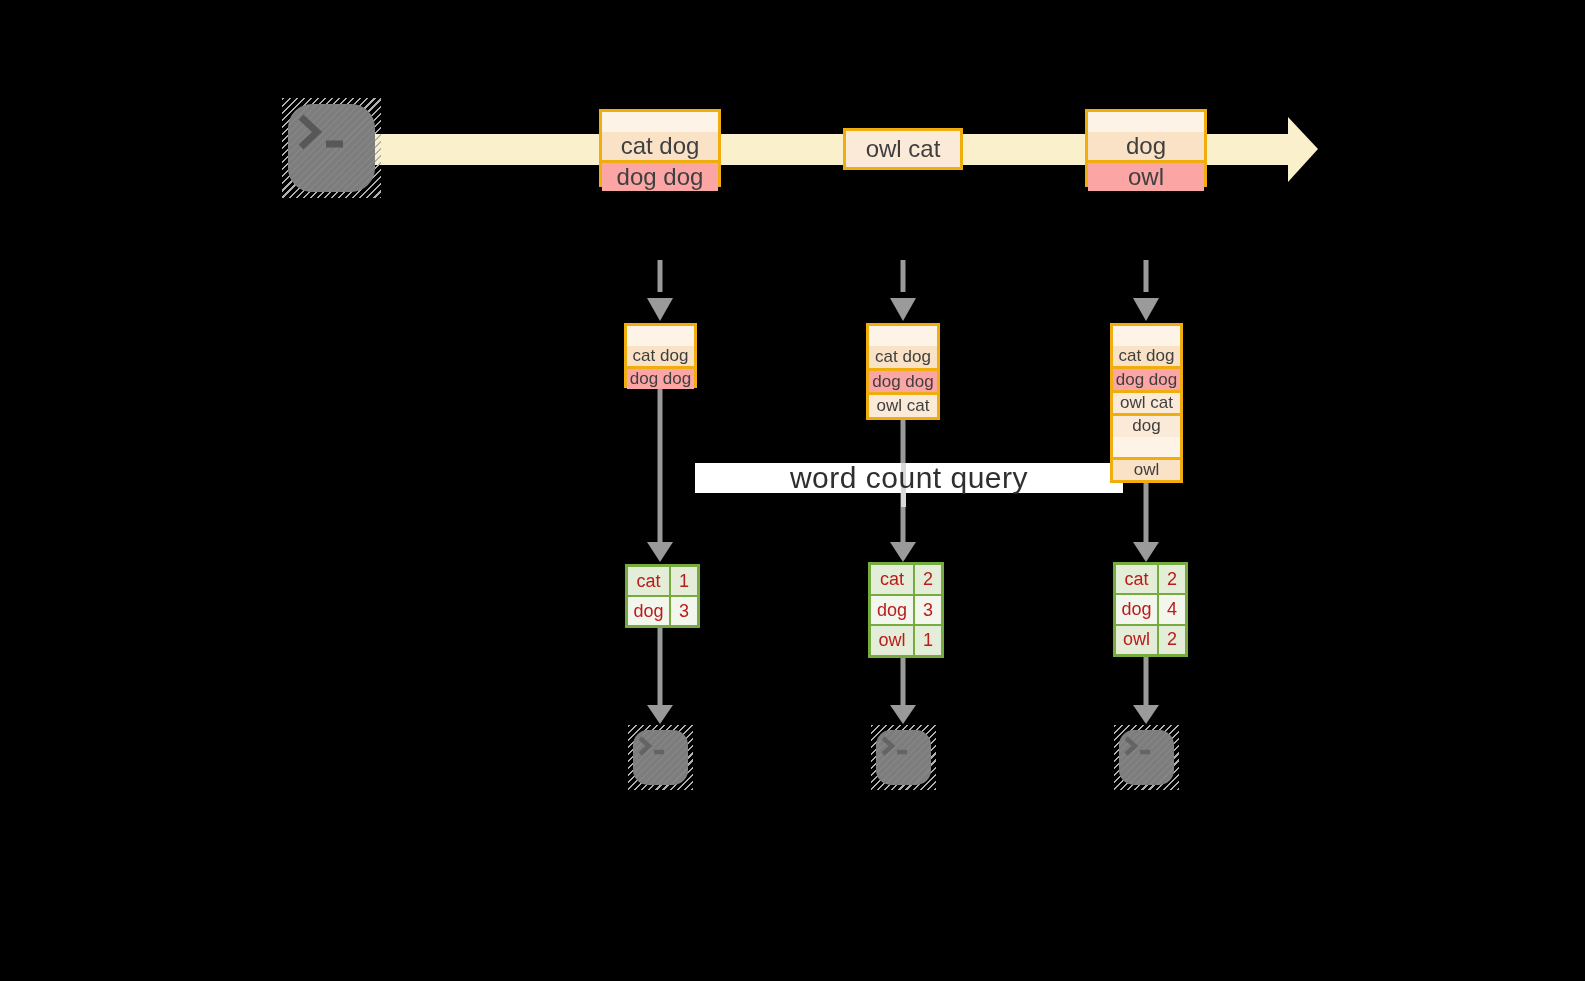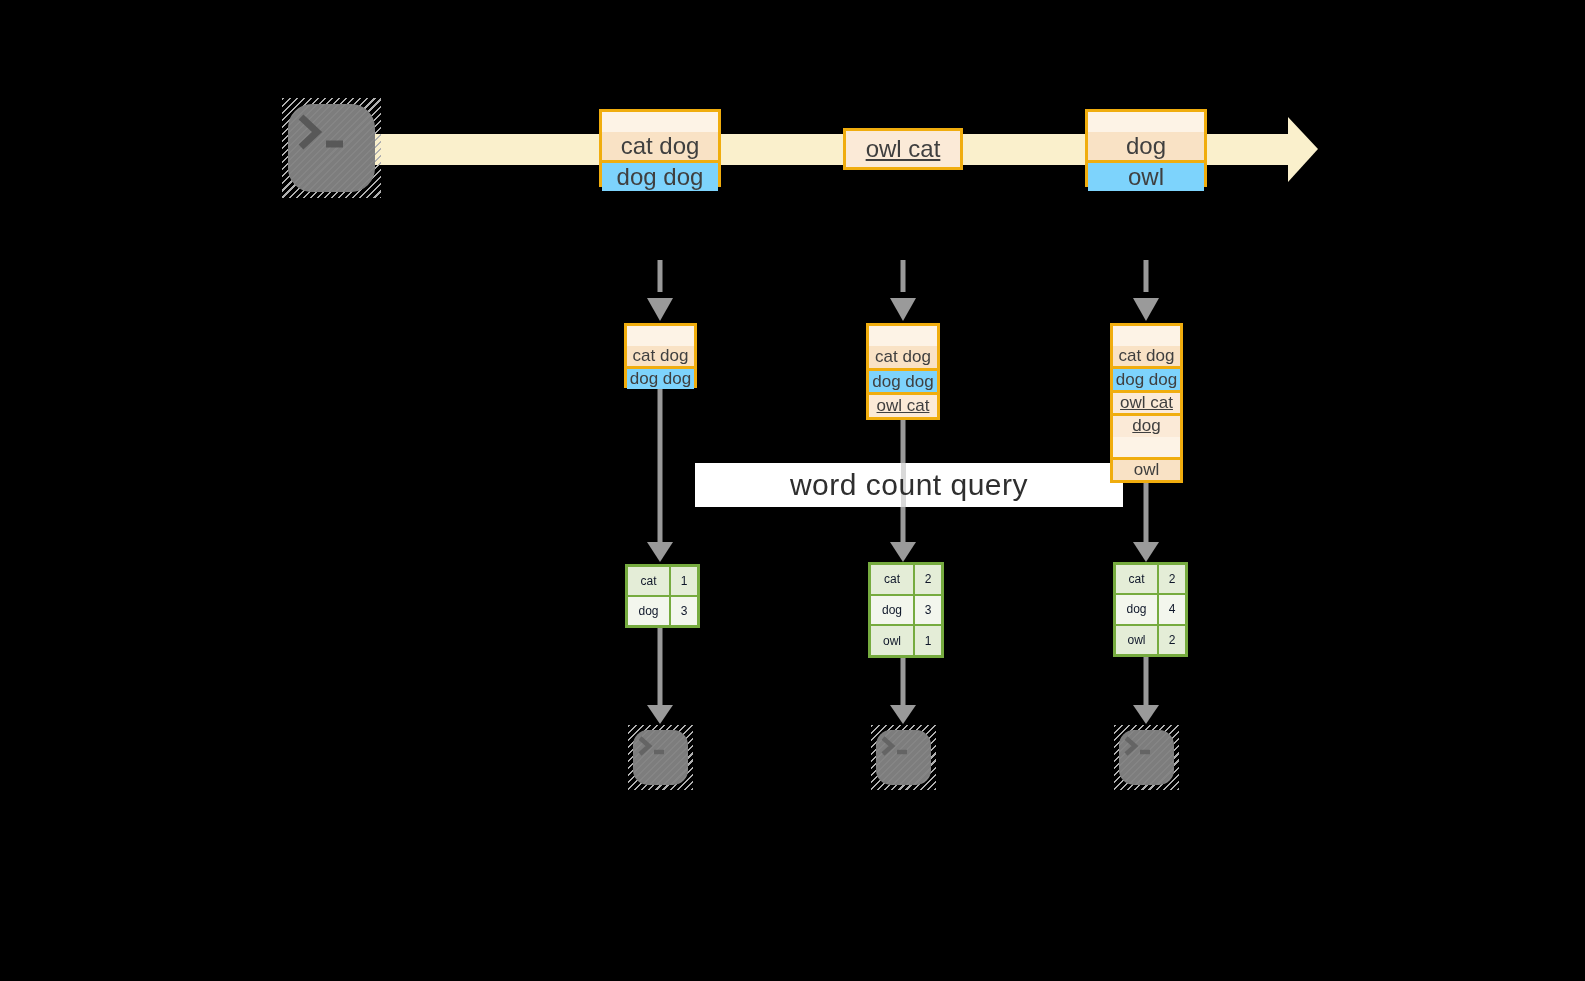--- a/index.html
+++ b/index.html
@@ -9,34 +9,34 @@
 
   
   .obox{position:absolute;z-index:3;border:3px solid #f0ad0e;display:flex;flex-direction:column;
         box-sizing:border-box;background:#fdf3e6;}
   .obox .cell{flex:1;display:flex;align-items:center;justify-content:center;
               color:#3f3f3f;}
   .obox .cell + .cell{border-top:3px solid #f0ad0e;}
   .stream-size .cell{font-size:24px;}
   .stack-size .cell{font-size:17px;}
   .shade-dark{background:#f9e2c5;margin-top:20px;}
-  .shade-mid{background:#fbead7;text-decoration:underline;}
-  .shade-light{background:#7dd3fc;}
+  .shade-mid{background:#fbead7;}
+  .shade-light{background:#fca5a5;}
 
   
-  .query-band{position:absolute;left:695px;top:463px;width:428px;height:44px;background:#ffffff;
+  .query-band{position:absolute;left:695px;top:463px;width:428px;height:30px;background:#ffffff;
               z-index:2;display:flex;align-items:center;justify-content:center;}
   .query-band .pass-line{position:absolute;left:206px;top:0;width:5px;height:44px;background:#d9d9d9;}
   .query-band .qtext{position:relative;font-size:30px;color:#2f2f2f;letter-spacing:0.5px;}
 
   
   .gtable{position:absolute;z-index:3;background:#76ab3f;padding:3px;display:flex;
           flex-direction:column;gap:2px;box-sizing:border-box;}
   .grow{display:flex;gap:2px;flex:1;}
-  .gcell{display:flex;align-items:center;justify-content:center;color:#0f172a;font-size:12px;}
+  .gcell{display:flex;align-items:center;justify-content:center;color:#b91c1c;font-size:18px;}
   .gword{flex:1;}
   .gnum{width:26px;}
   .rowA{background:#e4edd7;}
   .rowB{background:#f3f6ed;}
 
   
   .term{position:absolute;z-index:3;
         background:repeating-linear-gradient(135deg,#b0b0b0 0 1.5px,transparent 1.5px 5px);}
   .term-body{position:absolute;background-color:#7d7d7d;
         background-image:repeating-linear-gradient(135deg,rgba(255,255,255,0.06) 0 1.5px,transparent 1.5px 5px);}

